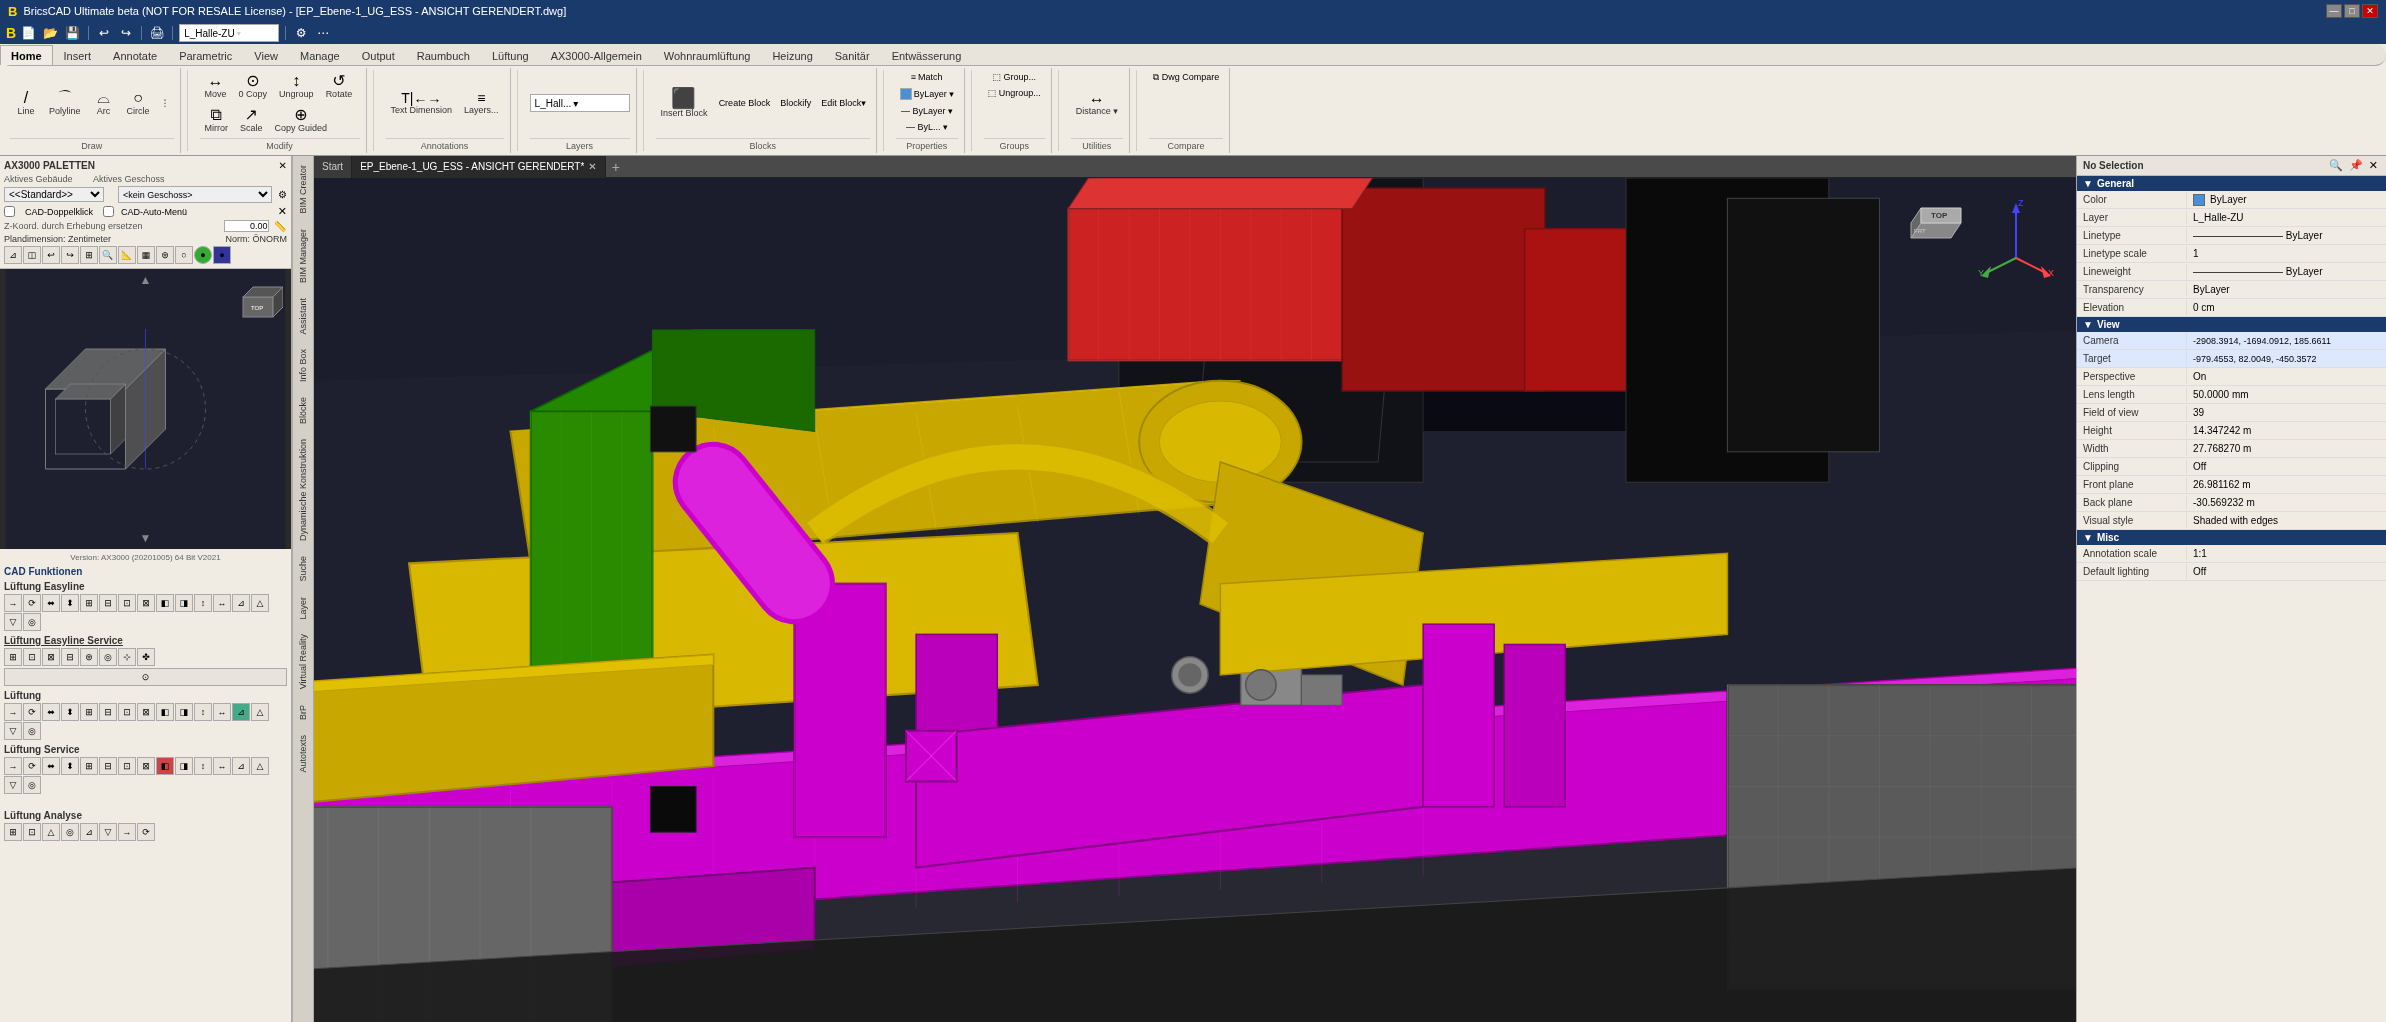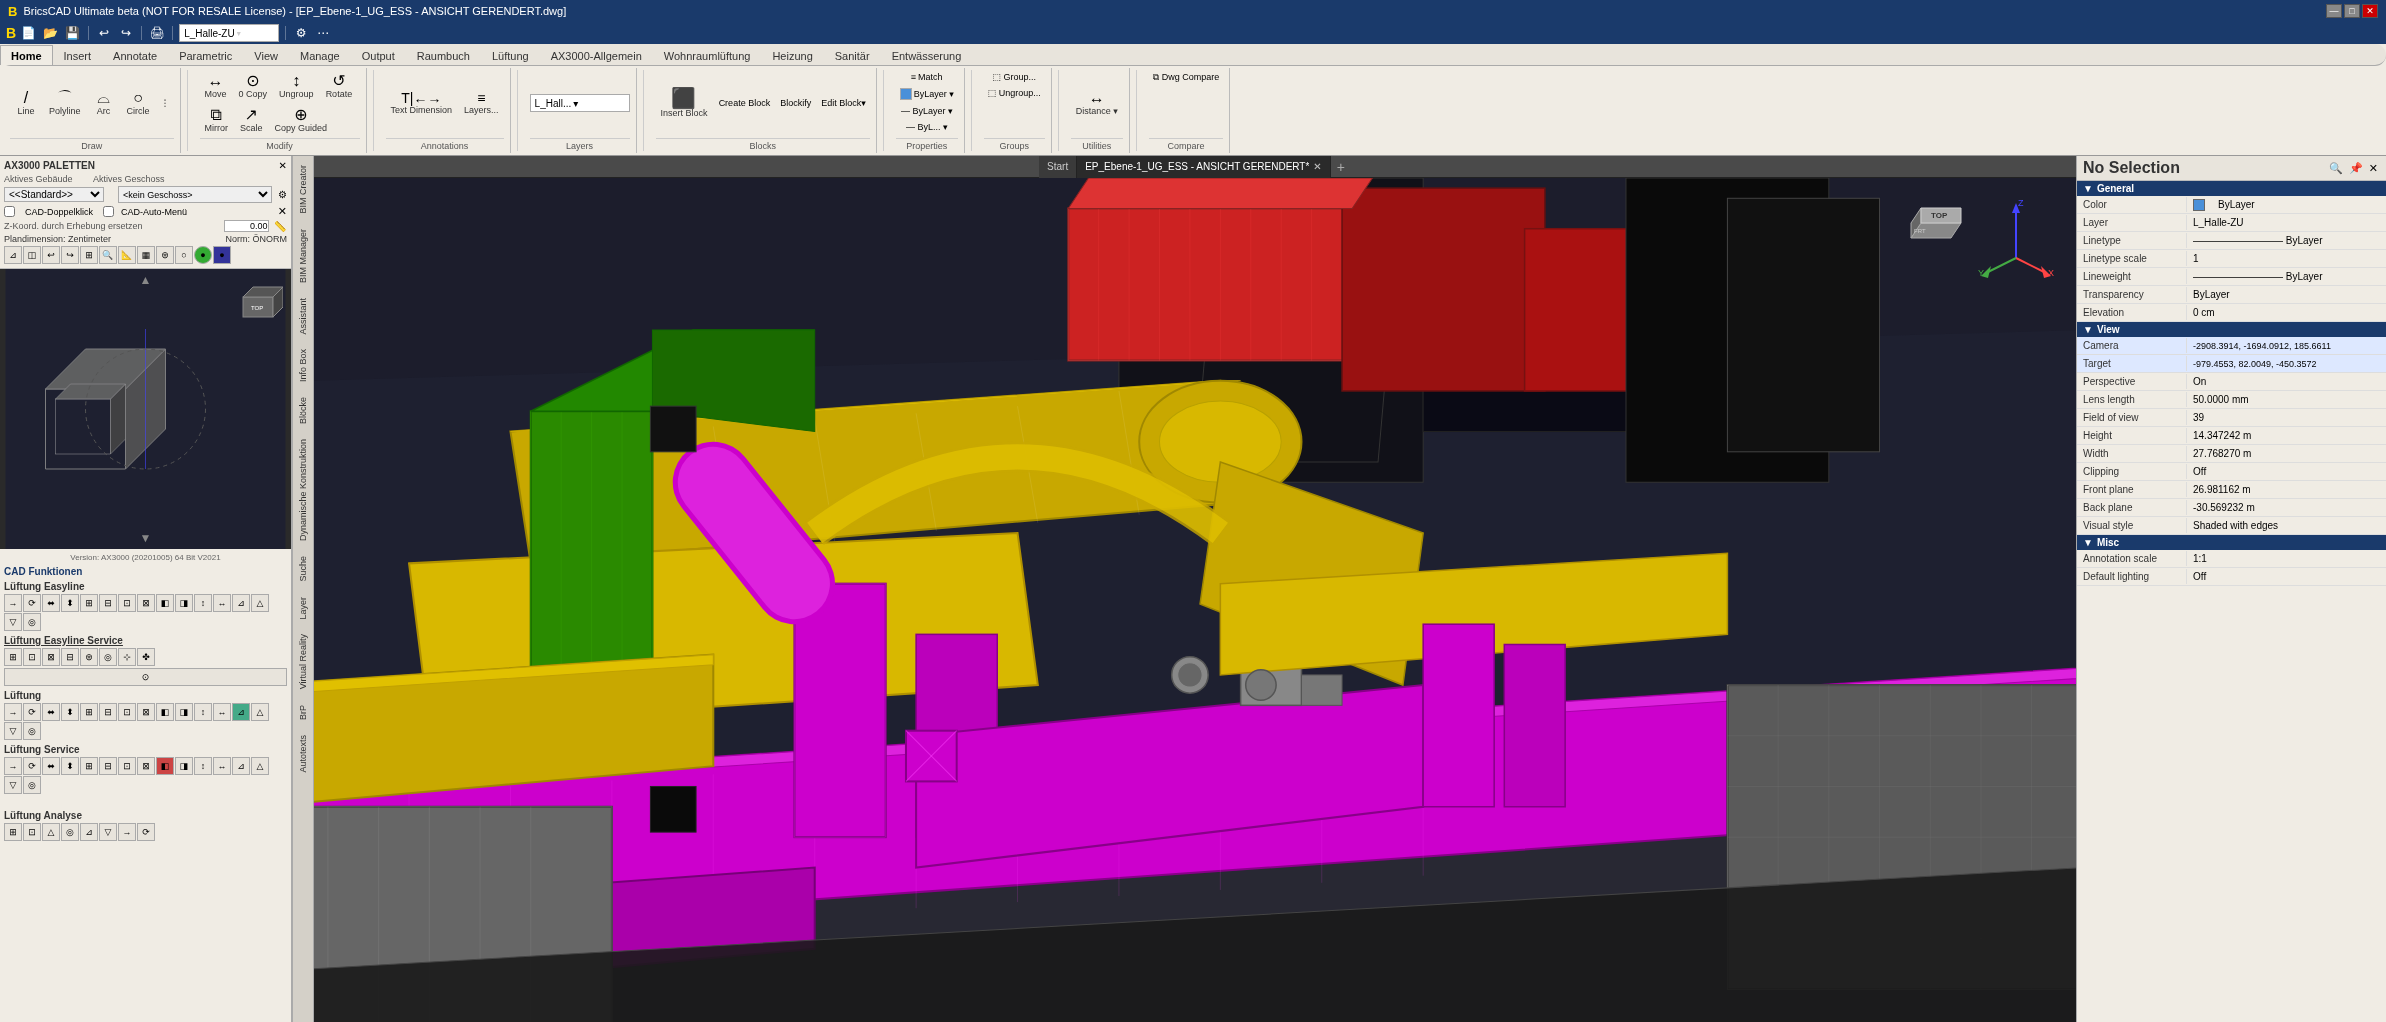--- a/index.html
+++ b/index.html
@@ -37,36 +37,36 @@
     
     #main-layout { display: flex; height: calc(1022px - 22px - 94px - 24px); }
 
     
     #left-panel { width: 292px; background: #f5f3ef; border-right: 1px solid #aaa; display: flex; flex-direction: column; flex-shrink: 0; }
     #ax3000-palette { padding: 4px; border-bottom: 1px solid #bbb; }
     .palette-row { display: flex; gap: 4px; margin-bottom: 2px; align-items: center; }
 
     
     #viewport-area { flex: 1; display: flex; flex-direction: column; background: #2a2a2a; position: relative; overflow: hidden; }
-    #tab-bar { background: #4a4a4a; display: flex; align-items: center; height: 22px; border-bottom: 1px solid #222; justify-content: center; }
+    #tab-bar { background: #4a4a4a; display: flex; align-items: center; height: 22px; border-bottom: 1px solid #222; }
     .tab { display: flex; align-items: center; padding: 0 8px; height: 22px; font-size: 10px; cursor: pointer; background: #3a3a3a; color: #ccc; border-right: 1px solid #222; gap: 4px; }
     .tab.active { background: #2a2a2a; color: white; }
     .tab .tab-close { font-size: 10px; cursor: pointer; opacity: 0.7; }
     .tab-add { padding: 0 6px; color: #aaa; cursor: pointer; font-size: 14px; }
     #viewport { flex: 1; position: relative; overflow: hidden; }
 
     
     #properties-panel { width: 310px; background: #f0ece4; border-left: 1px solid #aaa; flex-shrink: 0; display: flex; flex-direction: column; }
     #properties-header { display: flex; align-items: center; justify-content: space-between; padding: 3px 6px; border-bottom: 1px solid #bbb; background: #e8e4dc; }
     .prop-icons { display: flex; gap: 2px; }
     #properties-table { flex: 1; overflow-y: auto; }
     .prop-section-header { background: #1a3a6b; color: white; padding: 2px 6px; font-size: 10px; font-weight: bold; display: flex; align-items: center; gap: 4px; cursor: pointer; }
     .prop-row { display: flex; align-items: center; border-bottom: 1px solid #ddd; min-height: 18px; }
     .prop-name { width: 110px; padding: 2px 6px; font-size: 10px; color: #333; border-right: 1px solid #ddd; flex-shrink: 0; }
-    .prop-value { flex: 1; padding: 2px 6px; font-size: 10px; color: #000; display: flex; align-items: center; gap: 13px; }
+    .prop-value { flex: 1; padding: 2px 6px; font-size: 10px; color: #000; display: flex; align-items: center; gap: 5px; }
     .color-swatch { width: 12px; height: 12px; border: 1px solid #666; display: inline-block; flex-shrink: 0; }
 
     
     #side-tabs { width: 22px; background: #d4d0c8; border-left: 1px solid #aaa; display: flex; flex-direction: column; align-items: center; padding-top: 4px; gap: 2px; flex-shrink: 0; }
     .side-tab { writing-mode: vertical-lr; transform: rotate(180deg); font-size: 9px; padding: 6px 3px; cursor: pointer; color: #333; border: 1px solid transparent; white-space: nowrap; }
     .cad-toolbar { display: flex; flex-wrap: wrap; gap: 1px; margin-bottom: 2px; }
 
     
     .icon-sym { font-size: 16px; line-height: 1; }
 
@@ -688,21 +688,21 @@
           <text x="35" y="30" fill="#333" font-size="8" font-family="sans-serif" font-weight="bold">TOP</text>
           <text x="18" y="45" fill="#ccc" font-size="6" font-family="sans-serif">FRT</text>
         </svg>
       </div>
 
     </div>
   </div>
 
   <div id="properties-panel" style="width:310px; background:#f0ece4; border-left:1px solid #aaa; display:flex; flex-direction:column; flex-shrink:0;">
     <div id="properties-header" style="display:flex; align-items:center; justify-content:space-between; padding:3px 6px; border-bottom:1px solid #bbb; background:#e8e4dc;">
-      <span style="font-size:16px; font-weight:bold; color:#333;">No Selection</span>
+      <span style="font-size:10px; font-weight:bold; color:#333;">No Selection</span>
       <div class="prop-icons">
         <span style="cursor:pointer; font-size:11px; padding:0 2px;">🔍</span>
         <span style="cursor:pointer; font-size:11px; padding:0 2px;">📌</span>
         <span style="cursor:pointer; font-size:11px; padding:0 2px;">✕</span>
       </div>
     </div>
 
     <div id="properties-table" style="flex:1; overflow-y:auto;">
 
       <div class="prop-section-header">

